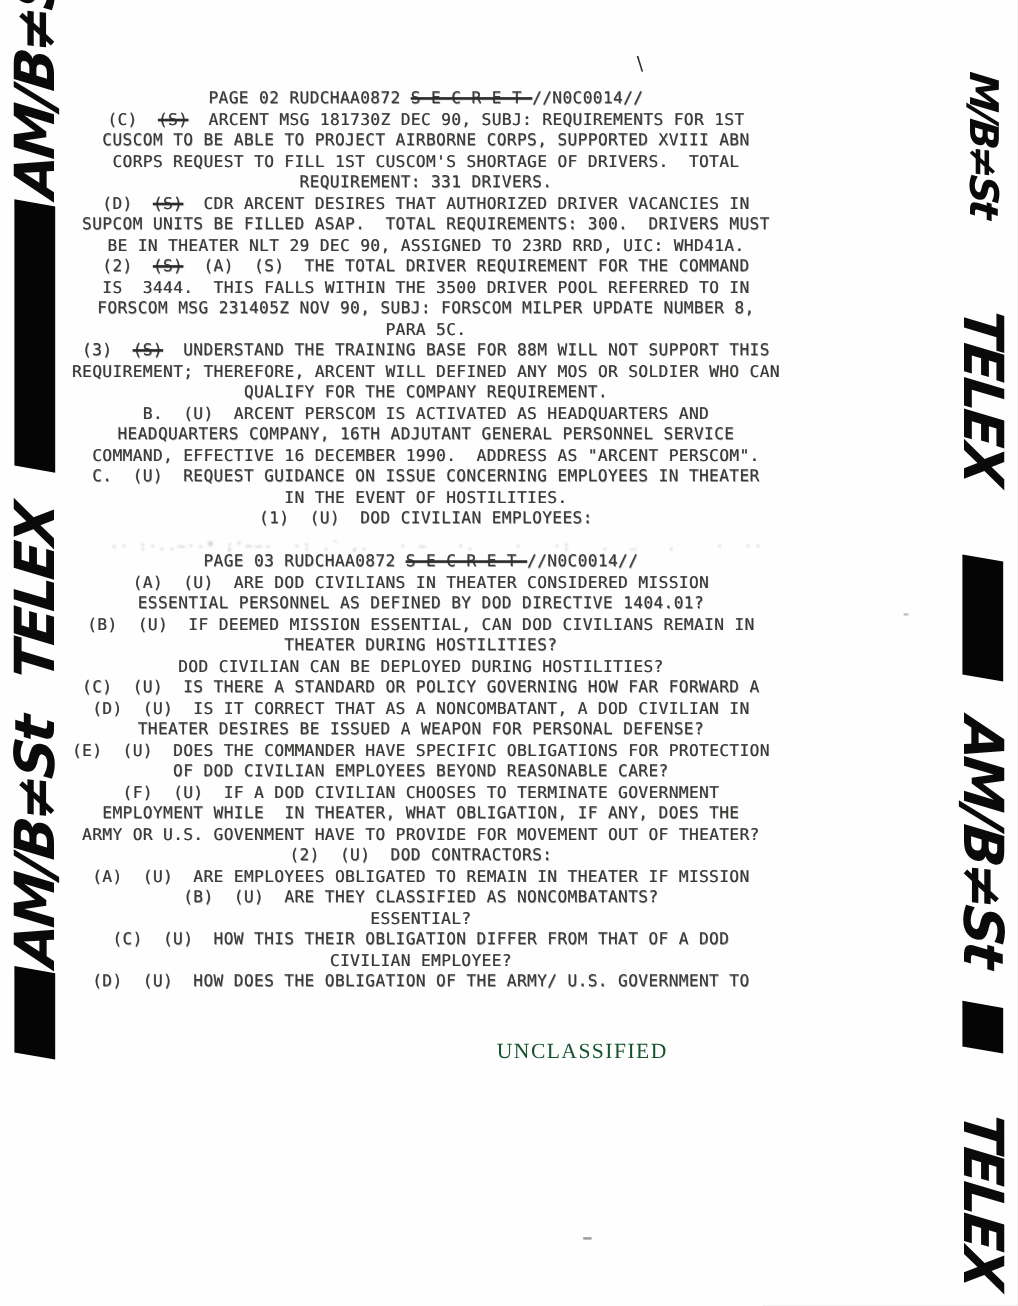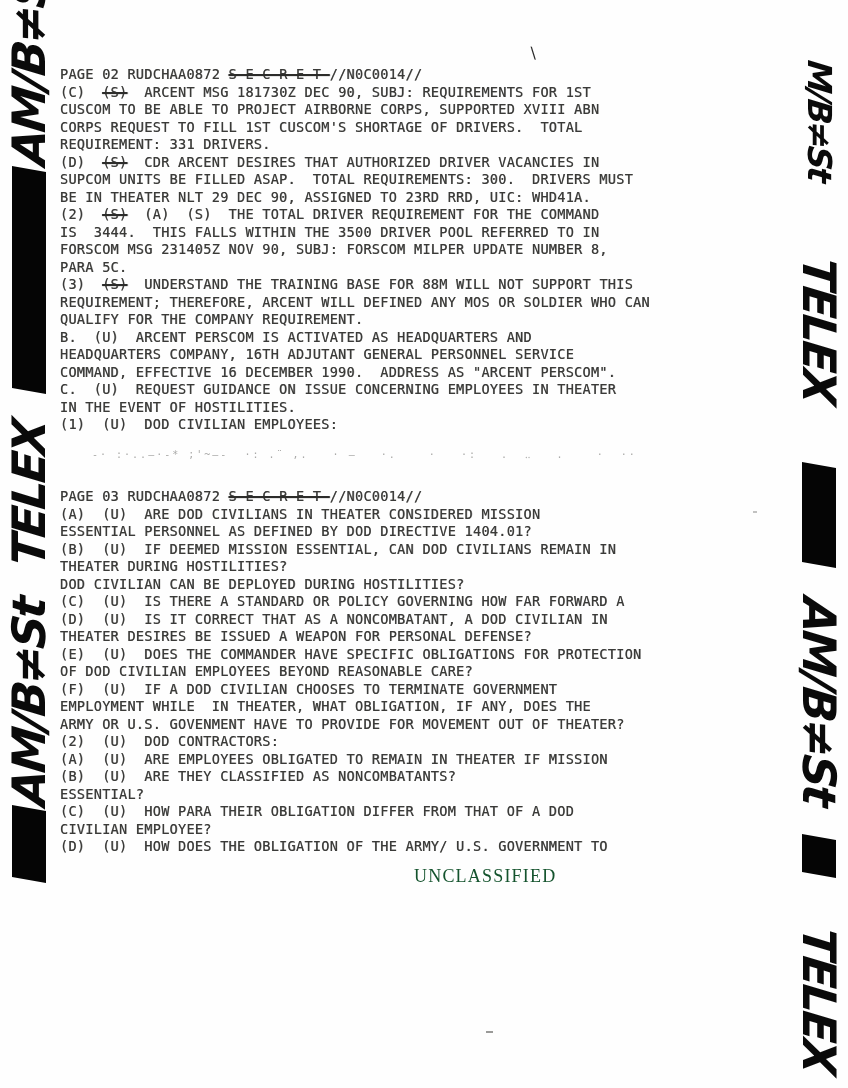--- a/index.html
+++ b/index.html
@@ -8,22 +8,22 @@
     background:#fefefe;margin:0 auto;
     font-family:"DejaVu Sans Mono", monospace;
   }
   
   .page-block{position:absolute;left:60px;color:#3a3a38;}
   .line{
     font-size:13.5px;line-height:17.5px;letter-spacing:0.3px;
     white-space:pre;
     text-shadow:0.35px 0.25px 0 rgba(58,58,56,0.55), -0.25px 0 0 rgba(58,58,56,0.25);
   }
-  #page2{top:66px;}
-  #page3{top:488px;}
+  #page2{top:74px;text-align:center;}
+  #page3{top:460px;text-align:center;}
   .strike{
     text-decoration:line-through;
     text-decoration-thickness:2.2px;
     text-decoration-color:#2c2c2a;
   }
   
   .wm{
     position:absolute;height:58px;width:1088px;white-space:nowrap;
     transform-origin:0 0;pointer-events:none;
   }
@@ -109,21 +109,21 @@
       <div class="line"><span>THEATER DESIRES BE ISSUED A WEAPON FOR PERSONAL DEFENSE?</span></div>
       <div class="line"><span>(E)  (U)  DOES THE COMMANDER HAVE SPECIFIC OBLIGATIONS FOR PROTECTION</span></div>
       <div class="line"><span>OF DOD CIVILIAN EMPLOYEES BEYOND REASONABLE CARE?</span></div>
       <div class="line"><span>(F)  (U)  IF A DOD CIVILIAN CHOOSES TO TERMINATE GOVERNMENT</span></div>
       <div class="line"><span>EMPLOYMENT WHILE  IN THEATER, WHAT OBLIGATION, IF ANY, DOES THE</span></div>
       <div class="line"><span>ARMY OR U.S. GOVENMENT HAVE TO PROVIDE FOR MOVEMENT OUT OF THEATER?</span></div>
       <div class="line"><span>(2)  (U)  DOD CONTRACTORS:</span></div>
       <div class="line"><span>(A)  (U)  ARE EMPLOYEES OBLIGATED TO REMAIN IN THEATER IF MISSION</span></div>
       <div class="line"><span>(B)  (U)  ARE THEY CLASSIFIED AS NONCOMBATANTS?</span></div>
       <div class="line"><span>ESSENTIAL?</span></div>
-      <div class="line"><span>(C)  (U)  HOW PARA THEIR OBLIGATION DIFFER FROM THAT OF A DOD</span></div>
+      <div class="line"><span>(C)  (U)  HOW THIS THEIR OBLIGATION DIFFER FROM THAT OF A DOD</span></div>
       <div class="line"><span>CIVILIAN EMPLOYEE?</span></div>
       <div class="line"><span>(D)  (U)  HOW DOES THE OBLIGATION OF THE ARMY/ U.S. GOVERNMENT TO</span></div>
     </div>
 
   <div class="footer-stamp">UNCLASSIFIED</div>
 
   <div class="speck speck-1"></div>
   <div class="speck speck-2"></div>
 
 </div>

